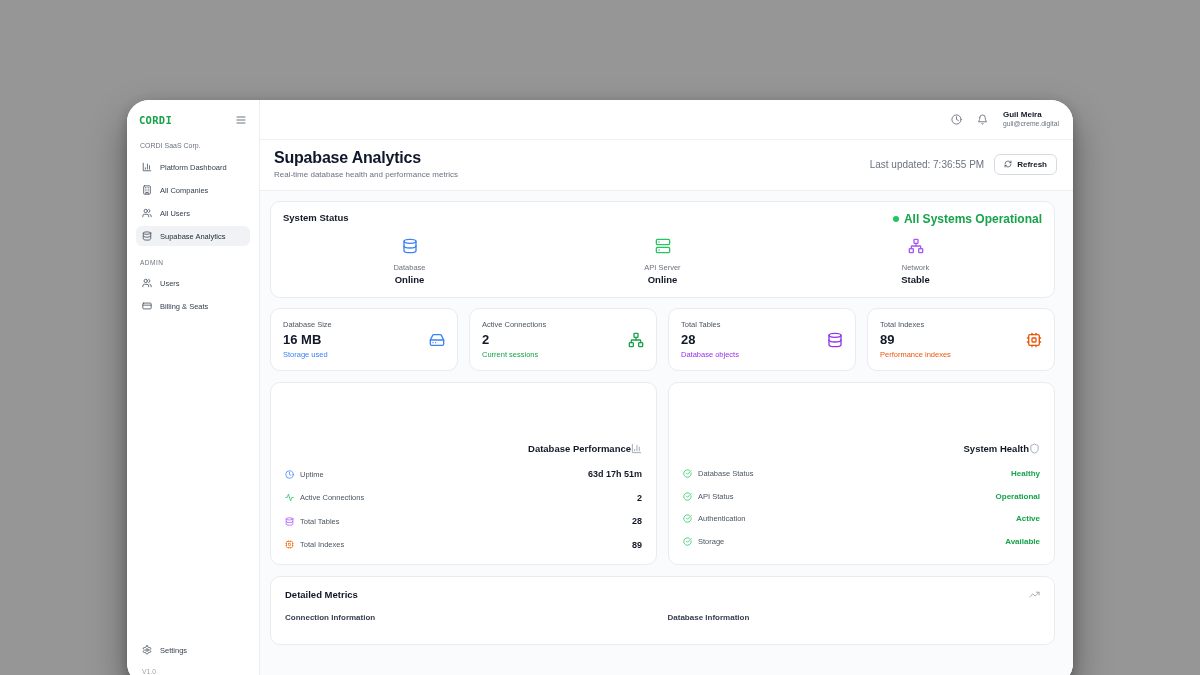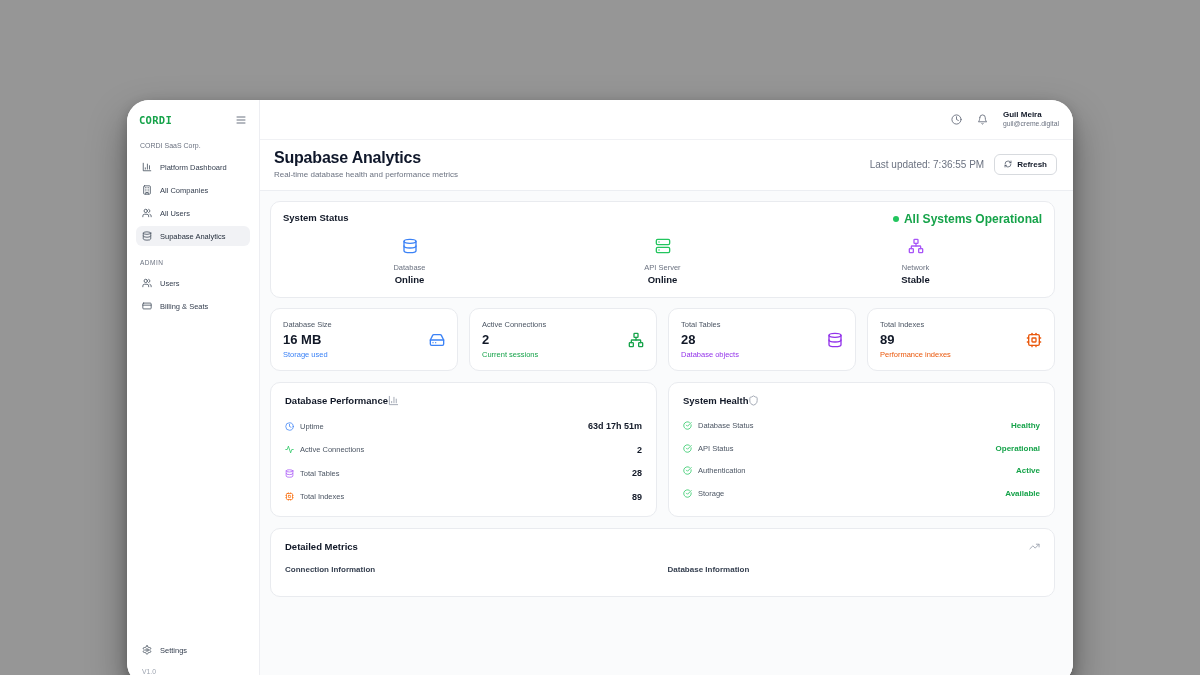--- a/index.html
+++ b/index.html
@@ -71,21 +71,21 @@
 
   .metrics-grid{display:grid;grid-template-columns:repeat(4,1fr);gap:11px;margin-bottom:11px;}
   .metric-card{padding:10px 12px;display:flex;align-items:center;justify-content:space-between;height:63px;}
   .metric-label{font-size:7.5px;color:#4b5563;}
   .metric-value{font-size:13px;font-weight:bold;color:#111827;margin:3px 0;}
   .metric-sub{font-size:7.5px;}
   .metric-ic{width:16px;height:16px;}
 
   .panel-grid{display:grid;grid-template-columns:1fr 1fr;gap:11px;margin-bottom:11px;}
   .panel{padding:12px 14px 14px;min-height:133px;}
-  .panel-head{display:flex;align-items:center;justify-content:flex-start;}
+  .panel-head{display:flex;align-items:center;justify-content:flex-end;margin-top:48px;}
   .panel-ic{width:11px;height:11px;color:#9ca3af;}
   .prow{display:flex;align-items:center;justify-content:space-between;margin-top:13.5px;}
   .prow.first{margin-top:15px;}
   .prow-left{display:flex;align-items:center;gap:6px;}
   .prow-ic{width:9px;height:9px;}
   .prow-label{font-size:7.5px;color:#4b5563;}
   .prow-value{font-size:9px;font-weight:bold;color:#111827;}
   .hrow-ic{width:9px;height:9px;color:#22c55e;}
   .hrow-value{font-size:8px;font-weight:bold;}
 

